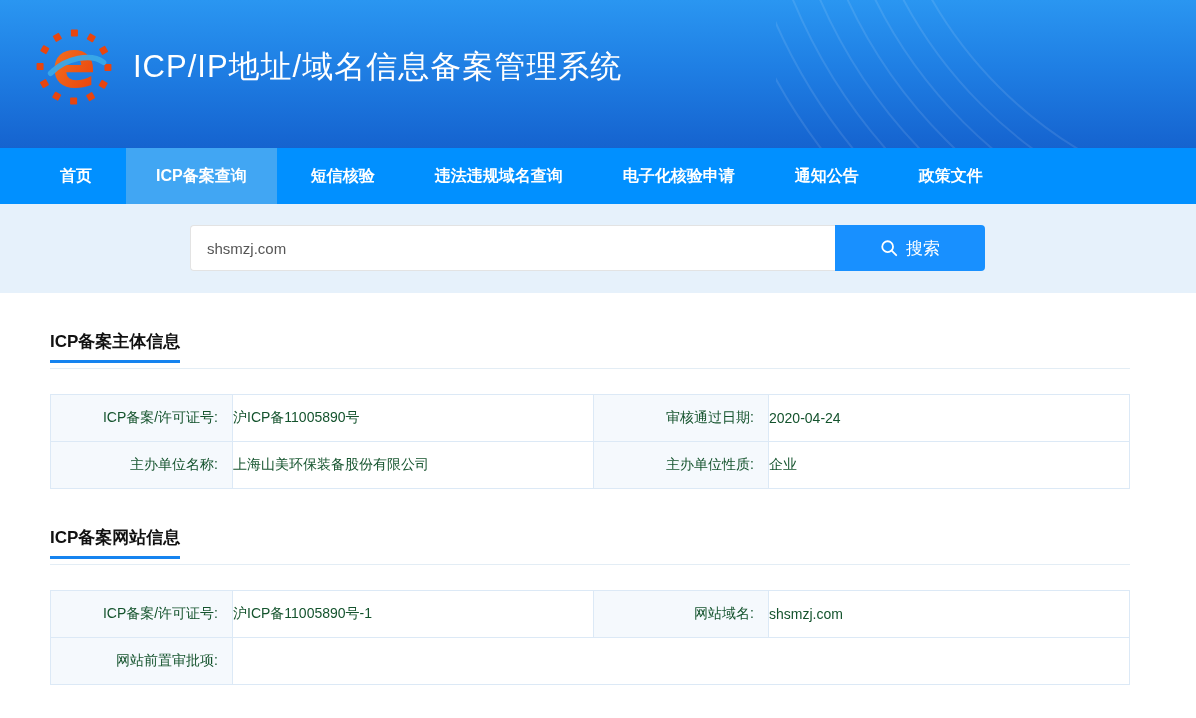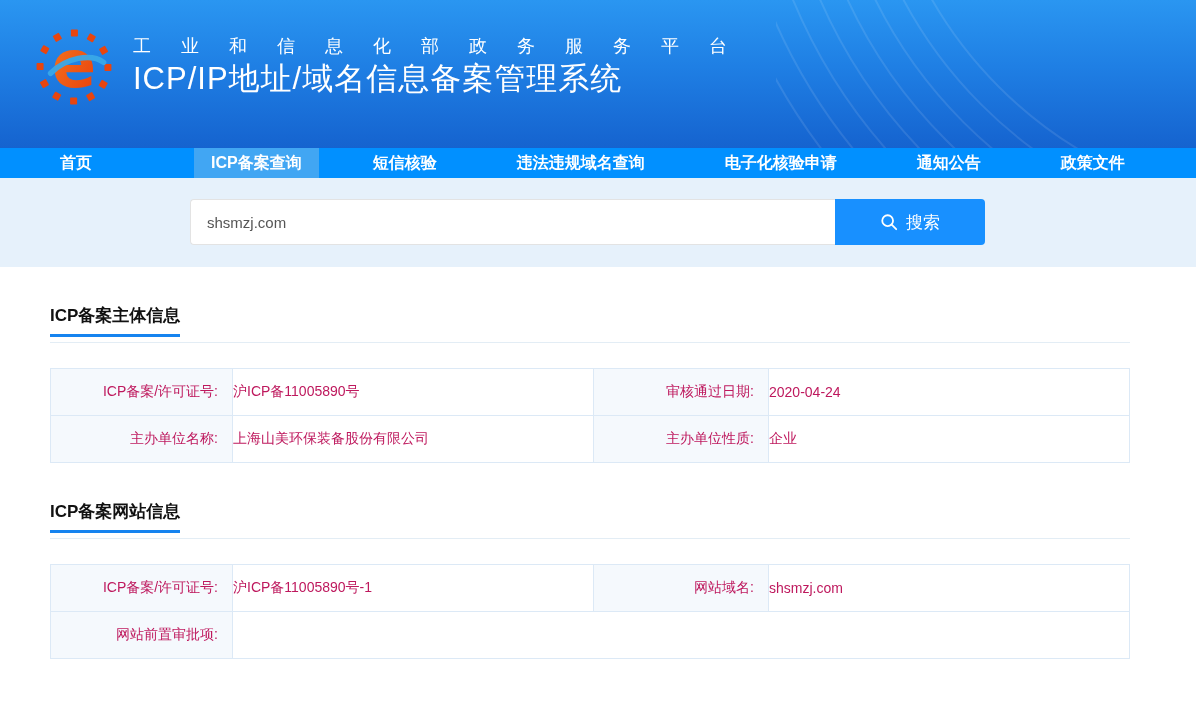--- a/index.html
+++ b/index.html
@@ -13,26 +13,26 @@
     overflow:hidden;
   }
   .header .arcs { position:absolute; top:0; right:0; pointer-events:none; }
   .brand { position:absolute; left:35px; top:28px; display:flex; align-items:center; }
   .logo { width:78px; height:78px; flex:0 0 auto; }
   .brand-text { margin-left:20px; color:#fff; }
   .platform-title { font-size:18px; letter-spacing:30px; white-space:nowrap; font-weight:400; }
   .system-title { font-size:31px; font-weight:500; letter-spacing:1px; white-space:nowrap; }
 
   
-  .nav { height:30px; background:#0190ff; display:flex; align-items:stretch; padding-left:34px;gap:20px; }
+  .nav { height:56px; background:#0190ff; display:flex; align-items:stretch; padding-left:34px; }
   .nav-item {
     display:flex; align-items:center; padding:0 26px; color:#fff;
     font-size:16px; font-weight:bold; cursor:pointer; white-space:nowrap; margin-right:8px;
   }
-  .nav-item.active { background:#41a6f3; padding:0 17px;margin-left:48px; }
+  .nav-item.active { background:#41a6f3; padding:0 30px; }
 
   
   .search-section { height:89px; background:#e6f1fb; padding:21px 0 0 190px; }
   .search-bar { display:flex; height:46px; width:795px; }
   .search-input {
     flex:1; height:46px; border:1px solid #e3e3e3; border-right:none; background:#fff;
     border-radius:4px 0 0 4px; padding:0 16px; font-size:15px; color:#555; outline:none;
     font-family:"Liberation Sans","DejaVu Sans",sans-serif;
   }
   .search-btn {
@@ -45,21 +45,21 @@
   .content { padding:0 66px 0 50px; }
   .sec-head { margin-top:37px;text-decoration:underline; }
   .sec-head.second { }
   .sec-title {
     display:inline-block; font-size:17px; font-weight:bold; color:#111;
     padding-bottom:7px; border-bottom:3px solid #1583ef;
   }
   .sec-rule { margin-top:5px; border-top:1px solid #e3edf5; }
 
   table.info { width:100%; border-collapse:collapse; margin-top:25px; table-layout:fixed; }
-  table.info td { border:1px solid #dce9f6; height:47px; font-size:14px; color:#be185d; }
+  table.info td { border:1px solid #dce9f6; height:47px; font-size:14px; color:#14532d; }
   td.lbl { background:#f5f9fd; text-align:right; padding-right:14px; width:182px; }
   td.lbl2 { width:175px; }
   td.val { background:#fff; text-align:left; font-size:15px; }
 </style>
 </head>
 <body>
 
 <div class="header">
   <svg class="arcs" width="420" height="300" viewBox="0 0 420 300">
     <g fill="none" stroke="rgba(255,255,255,0.10)" stroke-width="2">
@@ -94,21 +94,20 @@
         <use href="#teeth" transform="rotate(210 50 50)"></use>
           <use href="#teeth" transform="rotate(240 50 50)"></use>
         <use href="#teeth" transform="rotate(270 50 50)"></use>
           <use href="#teeth" transform="rotate(300 50 50)"></use>
         <use href="#teeth" transform="rotate(330 50 50)"></use>
       </g>
       <text x="50" y="76" font-size="84" font-weight="bold" text-anchor="middle" font-family="DejaVu Sans, sans-serif" fill="url(#og)">e</text>
       <path d="M20 58 C 40 38, 72 32, 88 44" fill="none" stroke="#39a8e8" stroke-width="7" stroke-linecap="round" opacity="0.95"></path>
     </svg>
     <div class="brand-text">
-      <div class="platform-title">工业和信息化部政务服务平台</div>
       <div class="system-title">ICP/IP地址/域名信息备案管理系统</div>
     </div>
   </div>
 </div>
 
 <div class="nav">
   <div class="nav-item">首页</div>
   <div class="nav-item active">ICP备案查询</div>
   <div class="nav-item">短信核验</div>
   <div class="nav-item">违法违规域名查询</div>

